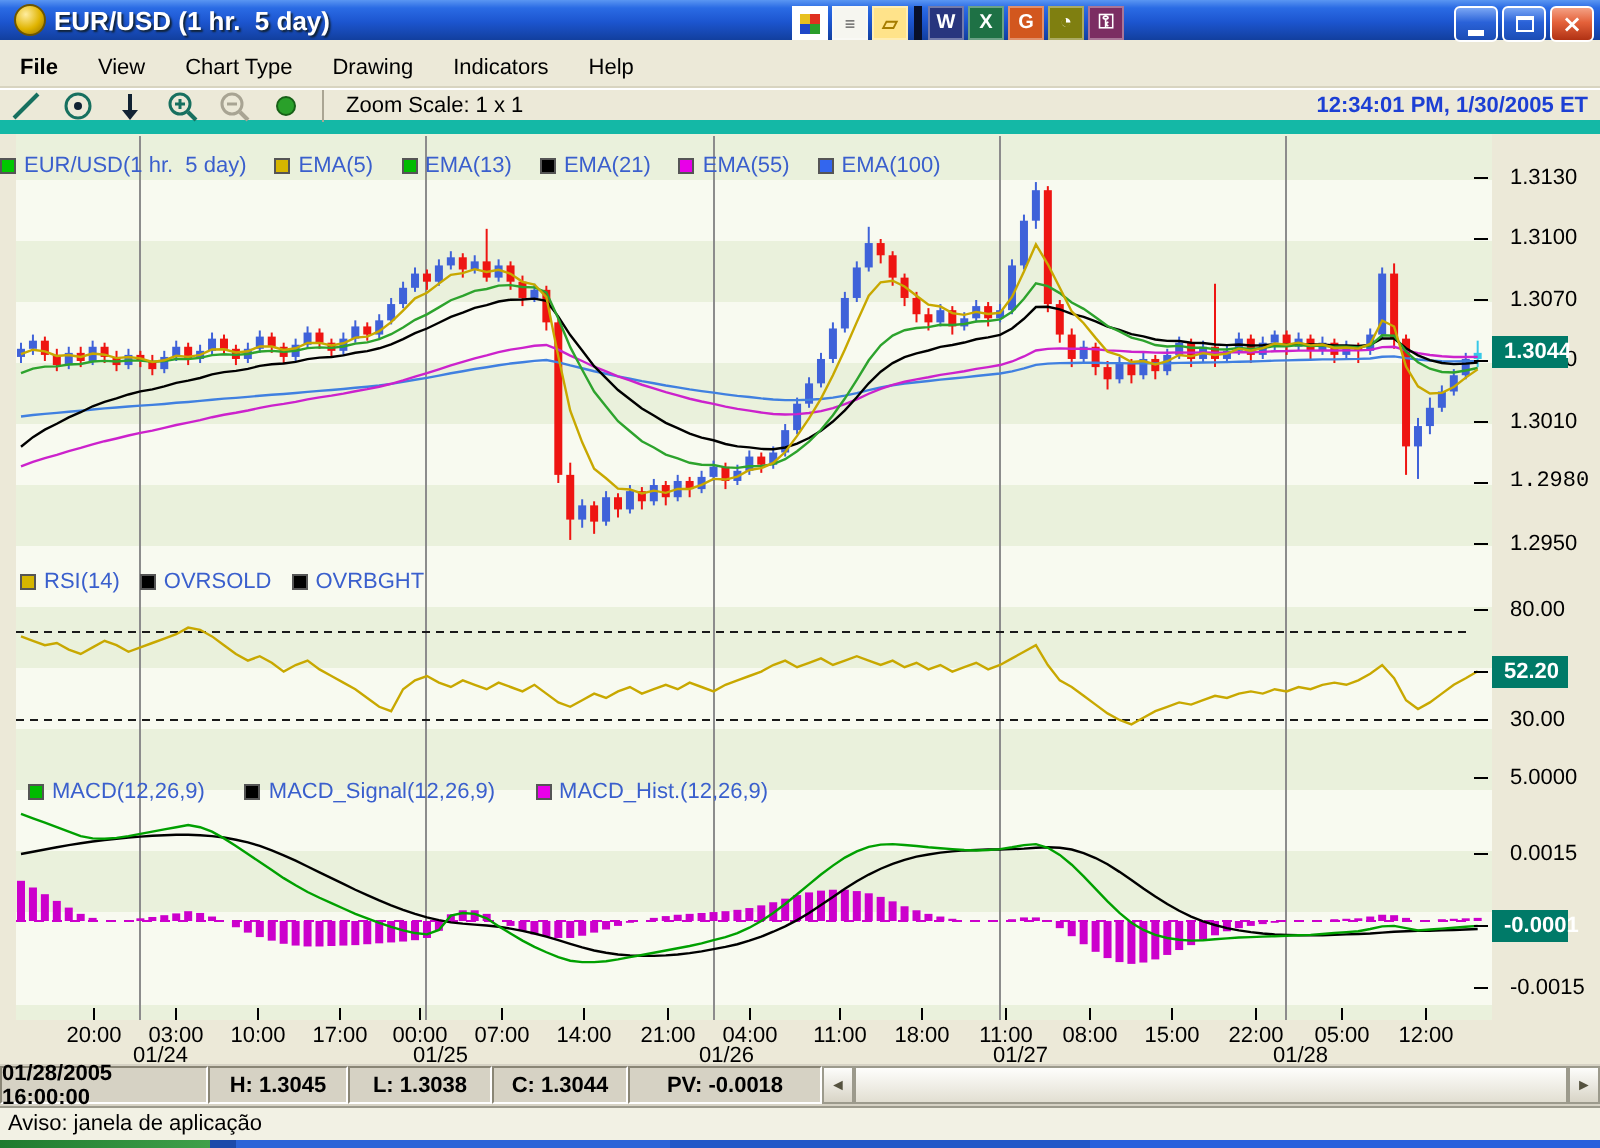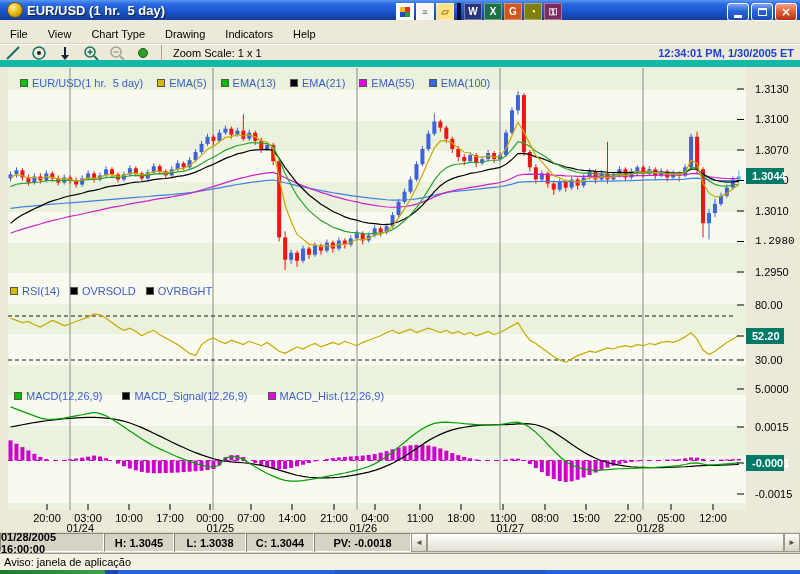--- a/index.html
+++ b/index.html
@@ -29,41 +29,41 @@
     background:linear-gradient(180deg,#7aa6f4,#2a62d8 45%,#1b4cb4);
     color:#fff;display:flex;align-items:center;justify-content:center;font:bold 12px "DejaVu Sans",sans-serif;}
   .wbtn.close{background:linear-gradient(180deg,#f4a184,#e4613a 45%,#b03214);}
   .glyph-min{display:block;width:8px;height:3px;background:#fff;margin-top:9px;}
   .glyph-restore{display:block;width:9px;height:8px;border:1px solid #fff;border-top-width:2px;background:transparent;}
 
   
   .menubar{position:absolute;top:24px;left:0;width:800px;height:20px;background:#ece9d8;
     display:flex;align-items:center;border-bottom:1px solid #d8d4c0;}
   .menu-item{padding:2px 10px;color:#000;}
-  .menu-item:first-child{}
+  .menu-item:first-child{font-weight:bold;}
 
   
   .toolbar{position:absolute;top:44px;left:0;width:800px;height:23px;background:#ece9d8;
     border-top:1px solid #fff;border-bottom:7px solid #14b8a6;display:flex;align-items:center;}
   .tool{width:26px;height:19px;display:flex;align-items:center;justify-content:center;}
   .tool svg{display:block;}
   .tool-sep{width:1px;height:16px;background:#aaa593;margin:0 5px;}
   .zoom-scale{color:#000;padding-left:6px;}
   .clock{position:absolute;right:6px;color:#1c3fd4;font-weight:bold;}
 
   
   .chart{position:absolute;top:67px;left:0;width:800px;height:465px;background:#ece9d8;}
   .stripes{position:absolute;left:8px;top:0;width:738px;height:443px;
     background:repeating-linear-gradient(to bottom,#f8faf0 0 30.5px,#eaf1dc 30.5px 61px);
     background-position:0 -38px;}
   #chart-svg{position:absolute;left:0;top:0;}
   .legend-row{position:absolute;display:flex;gap:14px;color:#3a5fcd;z-index:2;}
   .lg-item{display:flex;align-items:center;gap:4px;white-space:pre;}
   .sq{width:8px;height:8px;display:inline-block;border:1px solid #555;}
-  #legend-price{top:10px;left:20px;}
+  #legend-price{top:10px;left:0;}
   #legend-rsi{top:218px;left:10px;gap:10px;}
   #legend-macd{top:323px;left:14px;gap:20px;}
 
   #axis-col{position:absolute;left:746px;top:0;width:54px;height:465px;background:#ece9d8;z-index:2;}
   .ax-label{position:absolute;left:9px;color:#000;font-size:11px;}
   .cur-box{position:absolute;left:0;width:38px;height:16px;background:#007a68;color:#fff;
     font-weight:bold;display:flex;align-items:center;padding-left:6px;z-index:3;}
 
   #time-row{position:absolute;left:0;top:443px;width:746px;height:22px;background:#ece9d8;z-index:2;}
   .time-label{position:absolute;top:2px;width:40px;text-align:center;color:#000;}

